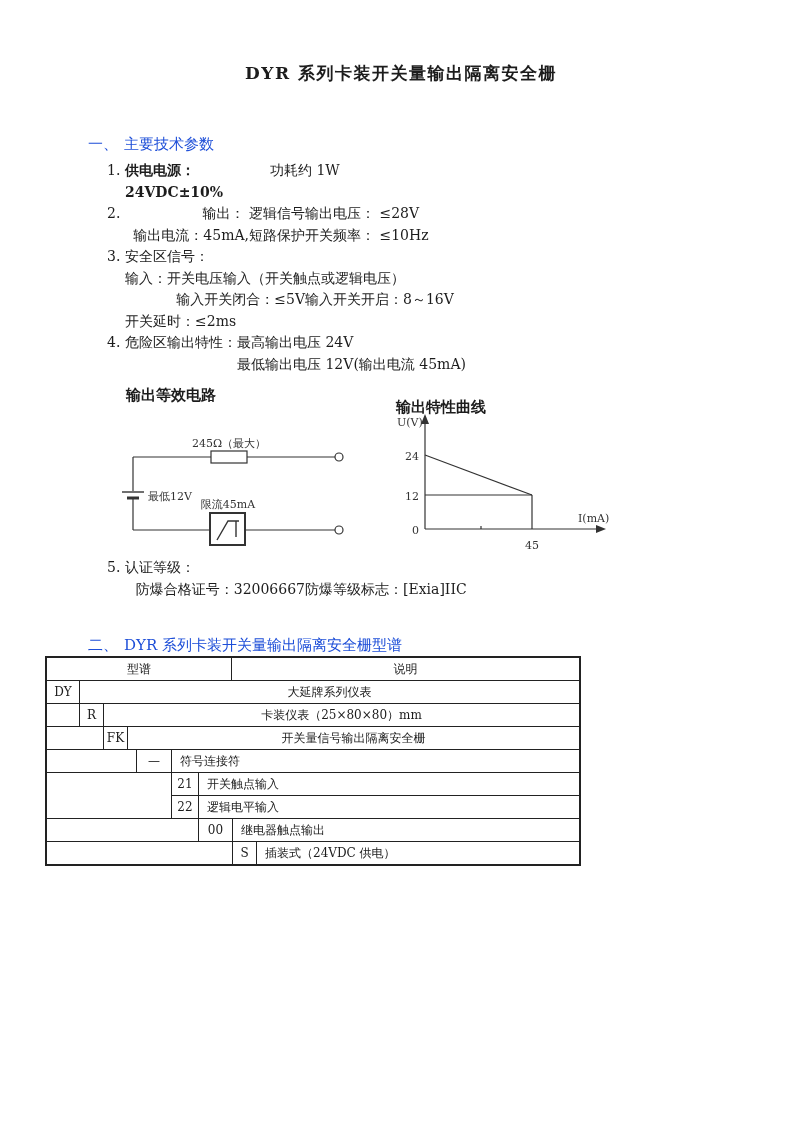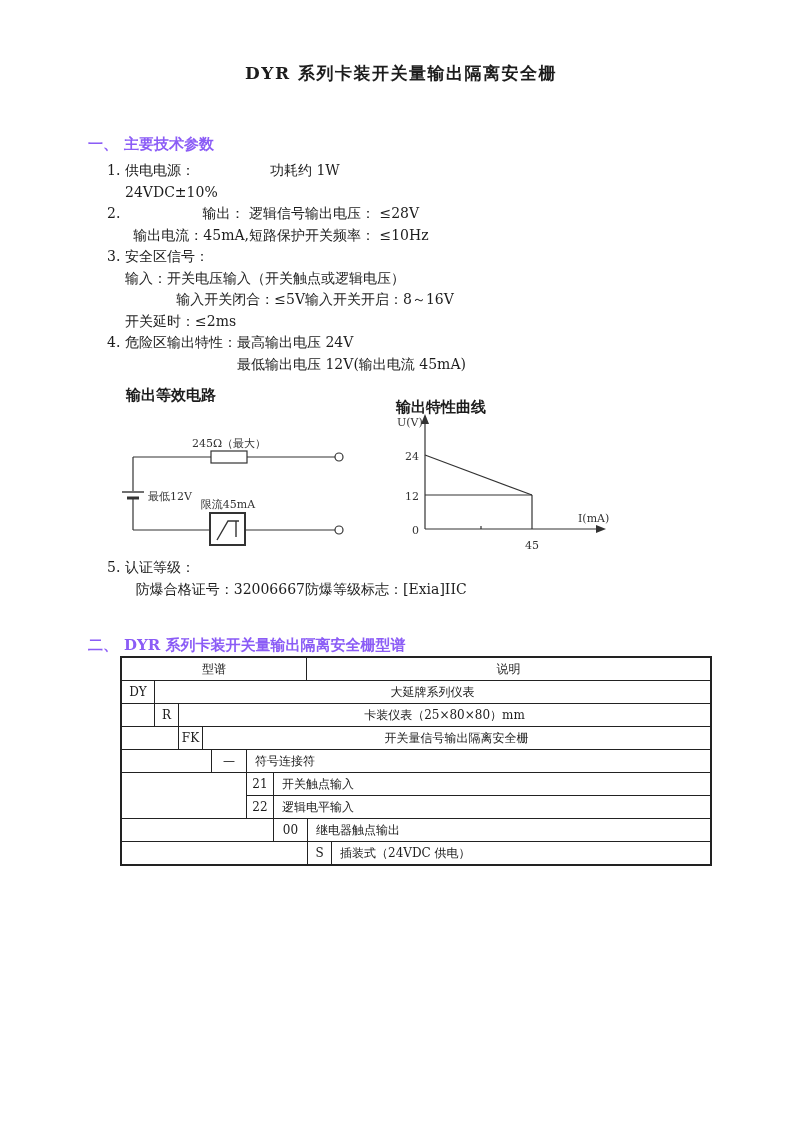--- a/index.html
+++ b/index.html
@@ -9,46 +9,46 @@
     font-family:"DejaVu Serif","Liberation Serif",serif;
     color:#1c1c1c;
   }
   
   .doc-title {
     padding-top:62px; text-align:center;
     font-size:17px; font-weight:bold; letter-spacing:1.5px; line-height:22px;padding-left:8px;
   }
   
   .sec-heading {
-    margin:52px 0 0 88px; font-size:15px; font-weight:bold;
-    color:#8b5cf6; line-height:17px;
+    margin:52px 0 0 88px; font-size:15px; font-weight:normal;
+    color:#1d4ed8; line-height:17px;
   }
   .sec-heading .hd-label { margin-left:6px; }
   .sec2-heading { margin-top:37px; }
   
   .speclist { margin:7px 0 0 107px; font-size:14px; line-height:21.5px; }
   .speclist.second { margin-top:0; }
   .irow { display:flex; }
   .inum { flex:0 0 18px; }
   .ibody { flex:1; }
   .cols { display:flex; }
-  .c145 { flex:0 0 145px; }
+  .c145 { flex:0 0 145px;font-weight:bold; }
   .c180 { flex:0 0 180px;text-align:right; }
   .ind112 { padding-left:112px; }
   
   .diagram { position:relative; height:182px; }
   .diag-label { position:absolute; top:12px; font-size:15px; font-weight:bold; line-height:17px; }
   .diag-label.l1 { left:126px; }
   .diag-label.l2 { left:396px;margin-top:12px; }
   .circuit-svg { position:absolute; left:118px; top:55px; }
   .curve-svg   { position:absolute; left:375px; top:33px; }
   svg text { font-family:"DejaVu Serif","Liberation Serif",serif; font-size:11px; fill:#333; }
   
   .ptable {
-    margin:2px 0 0 120px; width:592px; box-sizing:border-box;
+    margin:2px 0 0 45px; width:536px; box-sizing:border-box;
     border:2px solid #222; font-size:12px;
   }
   .prow { display:flex; height:22px; border-bottom:1px solid #222; }
   .prow.group { height:45px; }
   .prow.last { border-bottom:none; }
   .pc {
     box-sizing:border-box; border-right:1px solid #222;
     display:flex; align-items:center; justify-content:center;
     overflow:hidden; white-space:nowrap;
   }

